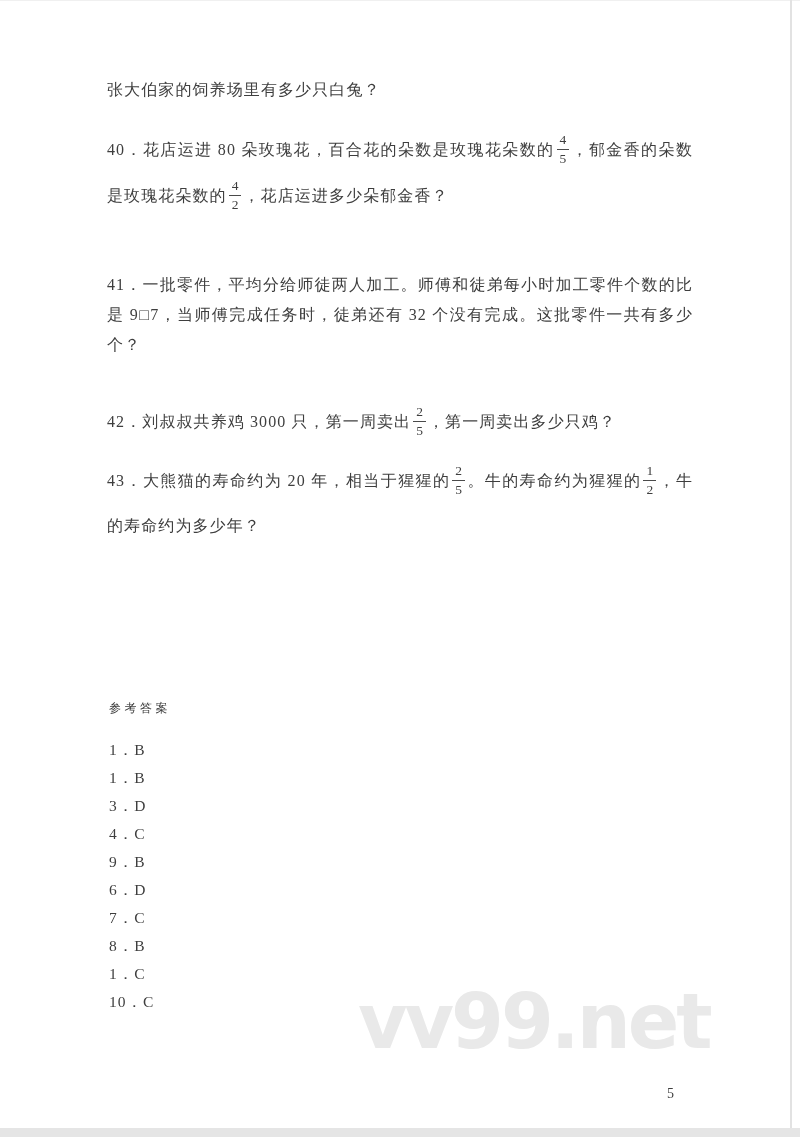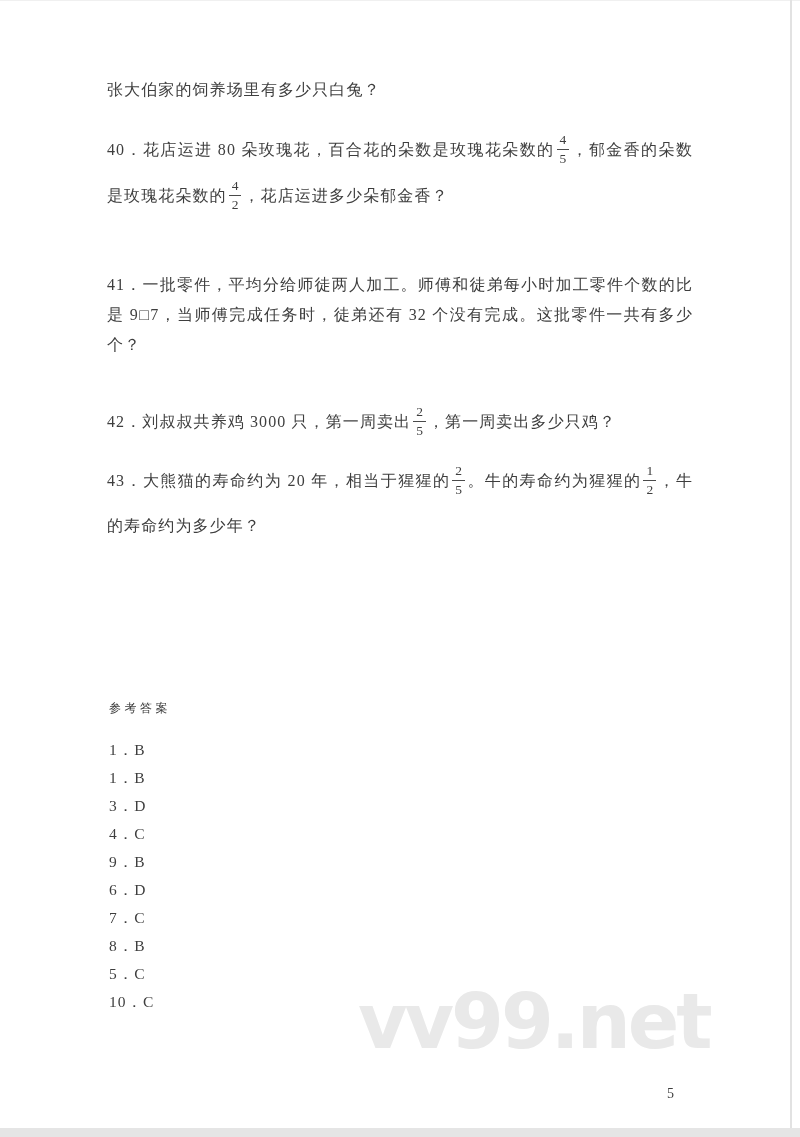--- a/index.html
+++ b/index.html
@@ -99,21 +99,21 @@
 
   <div class="answers-list">
       <div class="answer-row">1．B</div>
       <div class="answer-row">1．B</div>
       <div class="answer-row">3．D</div>
       <div class="answer-row">4．C</div>
       <div class="answer-row">9．B</div>
       <div class="answer-row">6．D</div>
       <div class="answer-row">7．C</div>
       <div class="answer-row">8．B</div>
-      <div class="answer-row">5．C</div>
+      <div class="answer-row">1．C</div>
       <div class="answer-row">10．C</div>
     </div>
 
   <div class="watermark">vv99.net</div>
 
   <div class="page-number">5</div>
 
   <div class="right-edge"></div>
   <div class="bottom-band"></div>
 </div>

